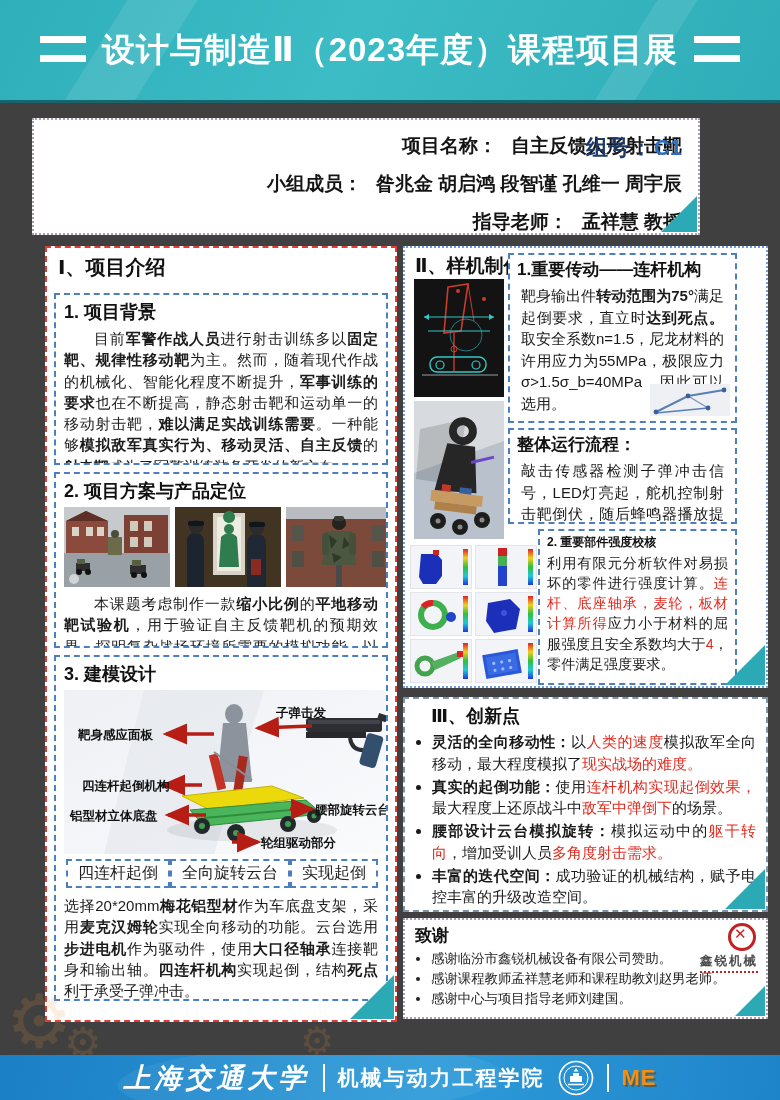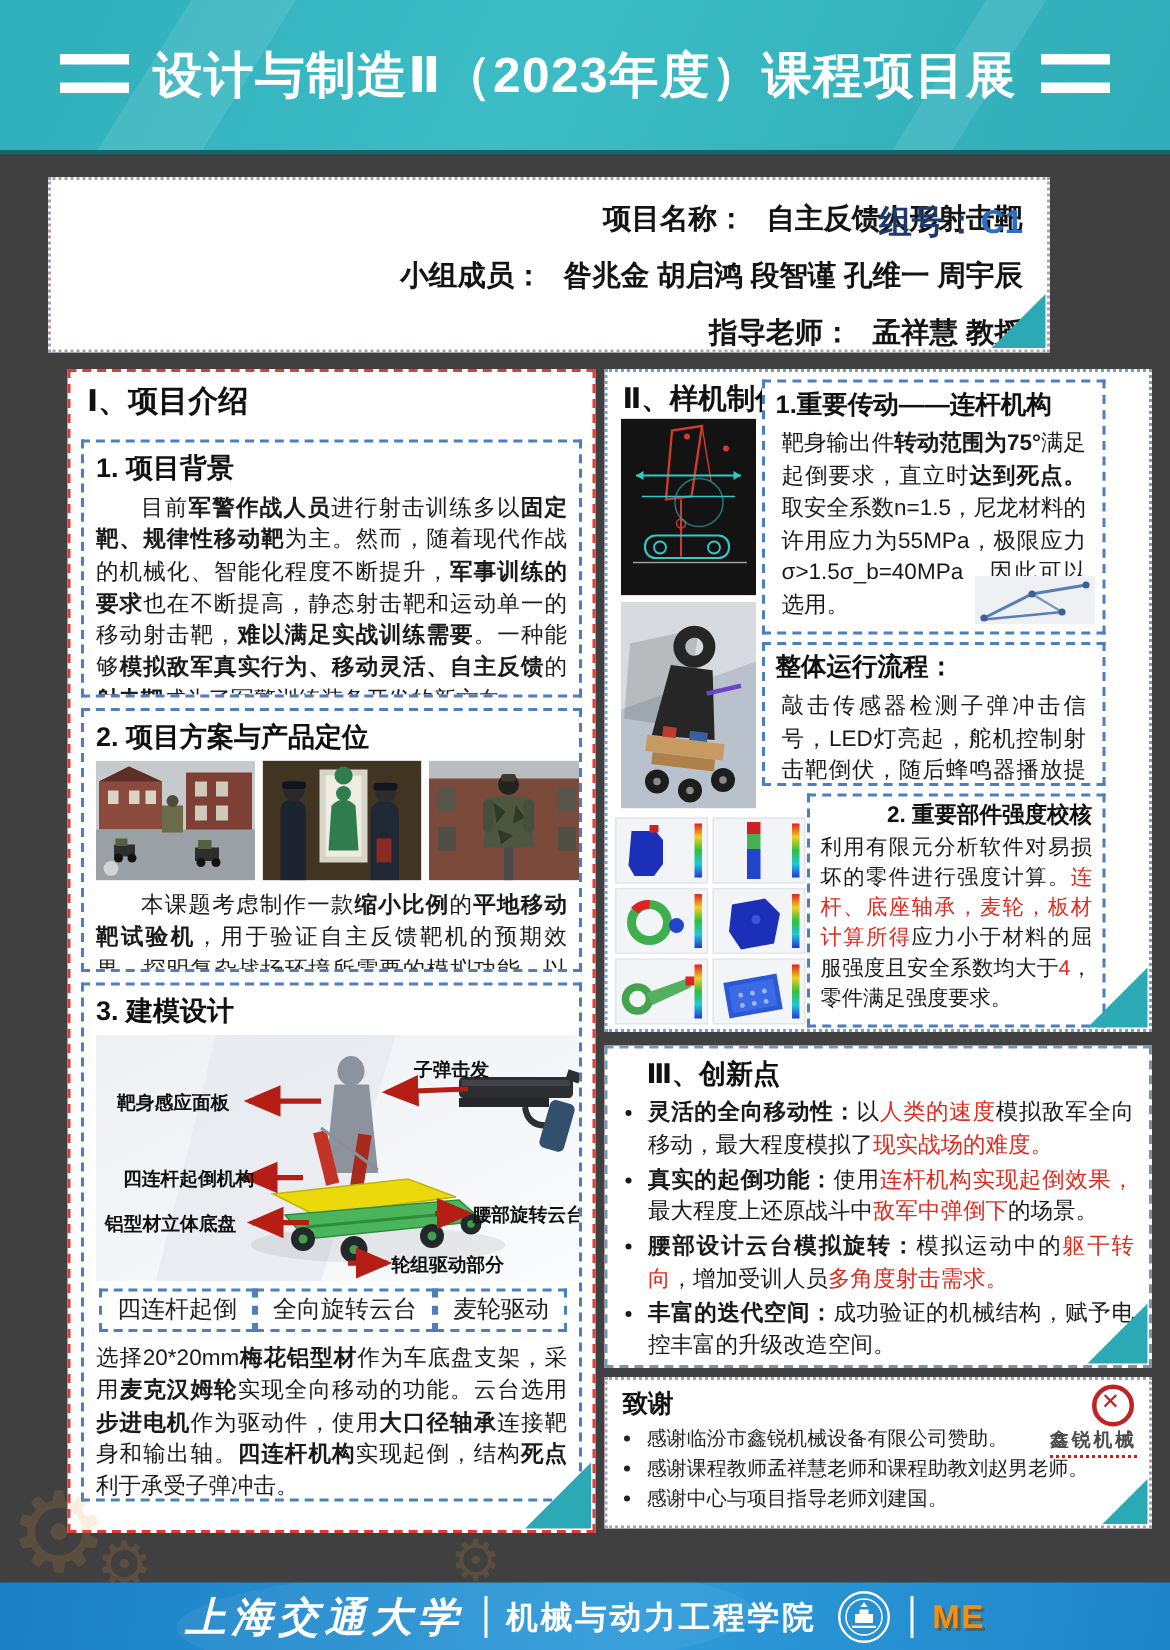--- a/index.html
+++ b/index.html
@@ -267,21 +267,21 @@
         <div class="callout" style="left:18px;top:88px;">四连杆起倒机构</div>
         <div class="callout" style="left:6px;top:118px;">铝型材立体底盘</div>
         <div class="callout" style="left:212px;top:15px;">子弹击发</div>
         <div class="callout" style="left:251px;top:112px;">腰部旋转云台</div>
         <div class="callout" style="left:197px;top:145px;">轮组驱动部分</div>
       </div>
 
       <div class="tags">
         <span class="tag">四连杆起倒</span>
         <span class="tag">全向旋转云台</span>
-        <span class="tag">麦轮驱动</span>
+        <span class="tag">实现起倒</span>
       </div>
       <p class="para"><span>选择20*20mm</span><span class="b">梅花铝型材</span><span>作为车底盘支架，采用</span><span class="b">麦克汉姆轮</span><span>实现全向移动的功能。云台选用</span><span class="b">步进电机</span><span>作为驱动件，使用</span><span class="b">大口径轴承</span><span>连接靶身和输出轴。</span><span class="b">四连杆机构</span><span>实现起倒，结构</span><span class="b">死点</span><span>利于承受子弹冲击。</span></p>
     </div>
 
     <div class="tri tri44"></div>
   </div>
 
   <div class="box" id="sec2">
     <div class="s2title">Ⅱ、样机制作</div>
 
@@ -400,21 +400,21 @@
         </svg>
       </div>
     </div>
 
     <div class="ib" id="ib2">
       <div class="bt2">整体运行流程：</div>
       <p class="ptxt">敲击传感器检测子弹冲击信号，LED灯亮起，舵机控制射击靶倒伏，随后蜂鸣器播放提示音效。</p>
     </div>
 
     <div class="ib" id="ib3">
-      <div class="bt2" style="font-size:15px;text-align:right;">2. 重要部件强度校核</div>
+      <div class="bt2" style="font-size:12px;">2. 重要部件强度校核</div>
       <p class="ptxt3"><span>利用有限元分析软件对易损坏的零件进行强度计算。</span><span class="r">连杆、底座轴承，麦轮，板材计算所得</span><span>应力小于材料的屈服强度且安全系数均大于</span><span class="r">4</span><span>，零件满足强度要求。</span></p>
     </div>
 
     <div class="tri tri40"></div>
   </div>
 
   <div class="box" id="thanks">
     <div class="thtitle">致谢</div>
     <ul class="thlist">
       <li>感谢临汾市鑫锐机械设备有限公司赞助。</li>

